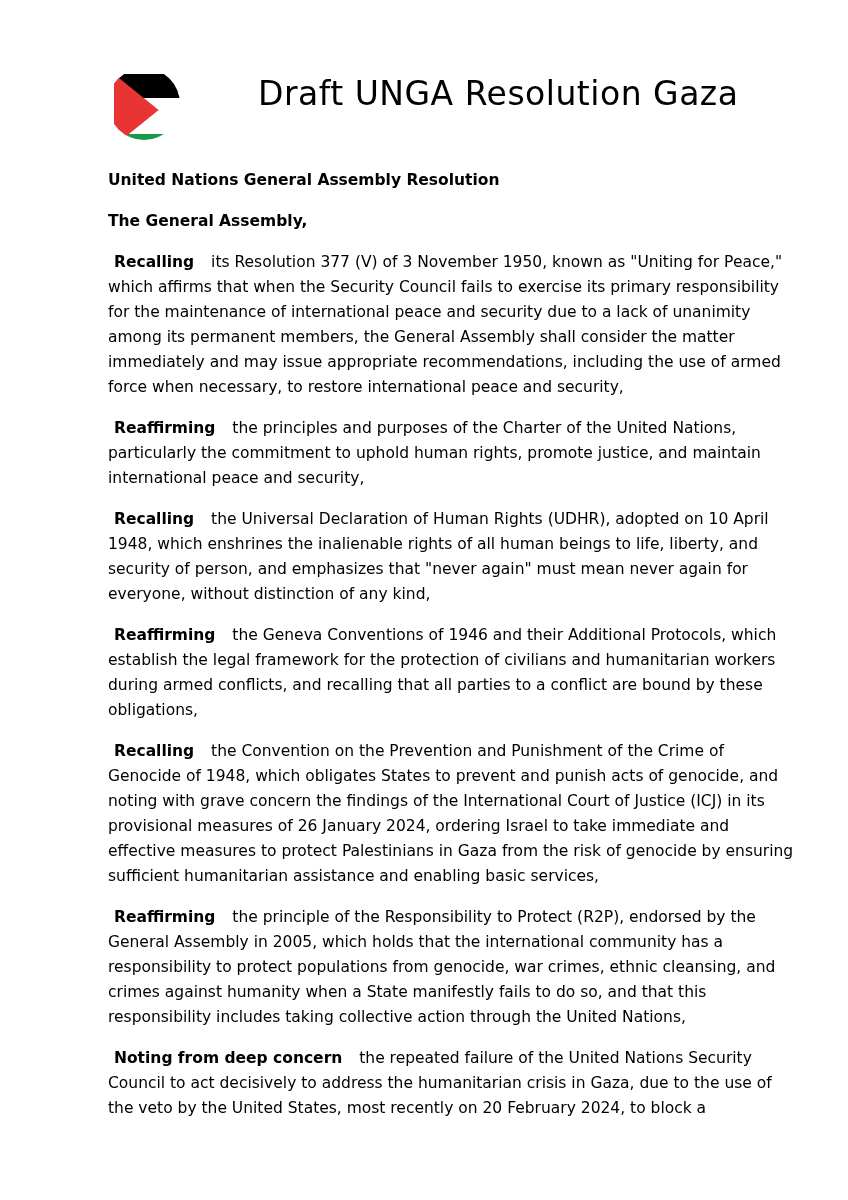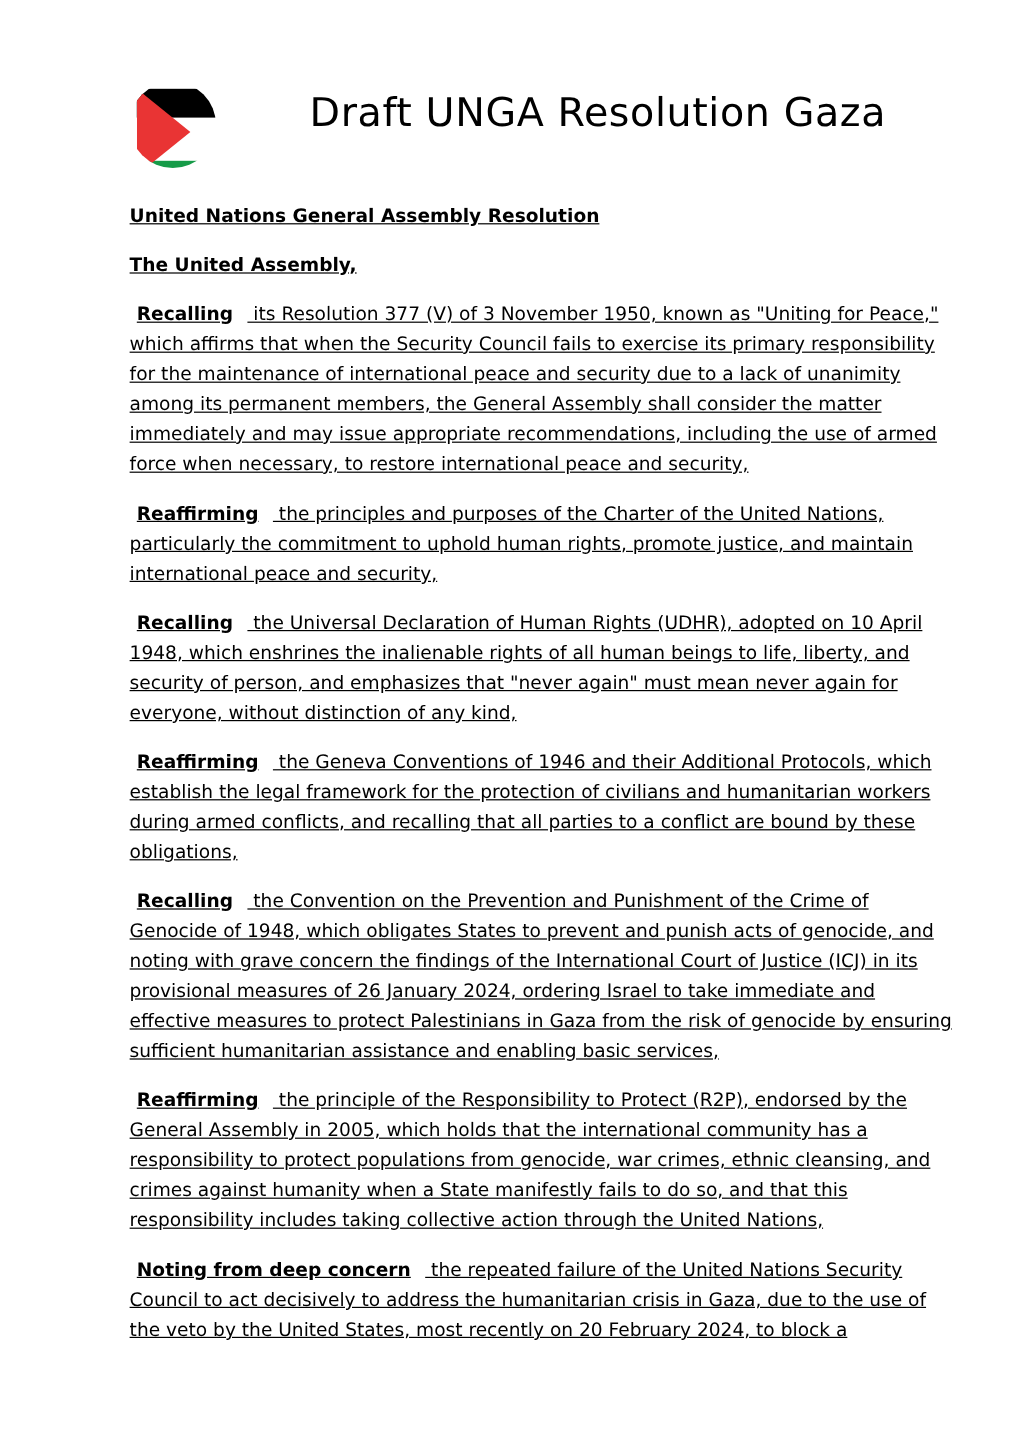--- a/index.html
+++ b/index.html
@@ -51,21 +51,21 @@
     white-space: nowrap;
   }
   
   .content {
     position: absolute;
     left: 78px; top: 138px;
     width: 698px;
     font-size: 15.5px;
     line-height: 25px;
   }
-  .content p { margin-bottom: 16px; text-decoration: underline; }
+  .content p { margin-bottom: 16px; }
   .bold { font-weight: 700; }
   .clause .lead { font-weight: 700; text-align: center; }
 </style>
 </head>
 <body>
 
 <div class="page">
 
   <header class="doc-header">
     <div class="flag">
@@ -75,21 +75,21 @@
       <div class="triangle"></div>
     </div>
     <h1 class="page-title">Draft UNGA Resolution Gaza</h1>
   </header>
 
   <main class="content">
 
     <p class="bold">United Nations General Assembly Resolution</p>
 
 
-    <p class="bold">The United Assembly,</p>
+    <p class="bold">The General Assembly,</p>
 
     <p class="clause"><span class="lead">Recalling</span><span> its Resolution 377 (V) of 3 November 1950, known as "Uniting for Peace," which affirms that when the Security Council fails to exercise its primary responsibility for the maintenance of international peace and security due to a lack of unanimity among its permanent members, the General Assembly shall consider the matter immediately and may issue appropriate recommendations, including the use of armed force when necessary, to restore international peace and security,</span></p>
 
     <p class="clause"><span class="lead">Reaffirming</span><span> the principles and purposes of the Charter of the United Nations, particularly the commitment to uphold human rights, promote justice, and maintain international peace and security,</span></p>
 
     <p class="clause"><span class="lead">Recalling</span><span> the Universal Declaration of Human Rights (UDHR), adopted on 10 April 1948, which enshrines the inalienable rights of all human beings to life, liberty, and security of person, and emphasizes that "never again" must mean never again for everyone, without distinction of any kind,</span></p>
 
     <p class="clause"><span class="lead">Reaffirming</span><span> the Geneva Conventions of 1946 and their Additional Protocols, which establish the legal framework for the protection of civilians and humanitarian workers during armed conflicts, and recalling that all parties to a conflict are bound by these obligations,</span></p>
 
     <p class="clause"><span class="lead">Recalling</span><span> the Convention on the Prevention and Punishment of the Crime of Genocide of 1948, which obligates States to prevent and punish acts of genocide, and noting with grave concern the findings of the International Court of Justice (ICJ) in its provisional measures of 26 January 2024, ordering Israel to take immediate and effective measures to protect Palestinians in Gaza from the risk of genocide by ensuring sufficient humanitarian assistance and enabling basic services,</span></p>

